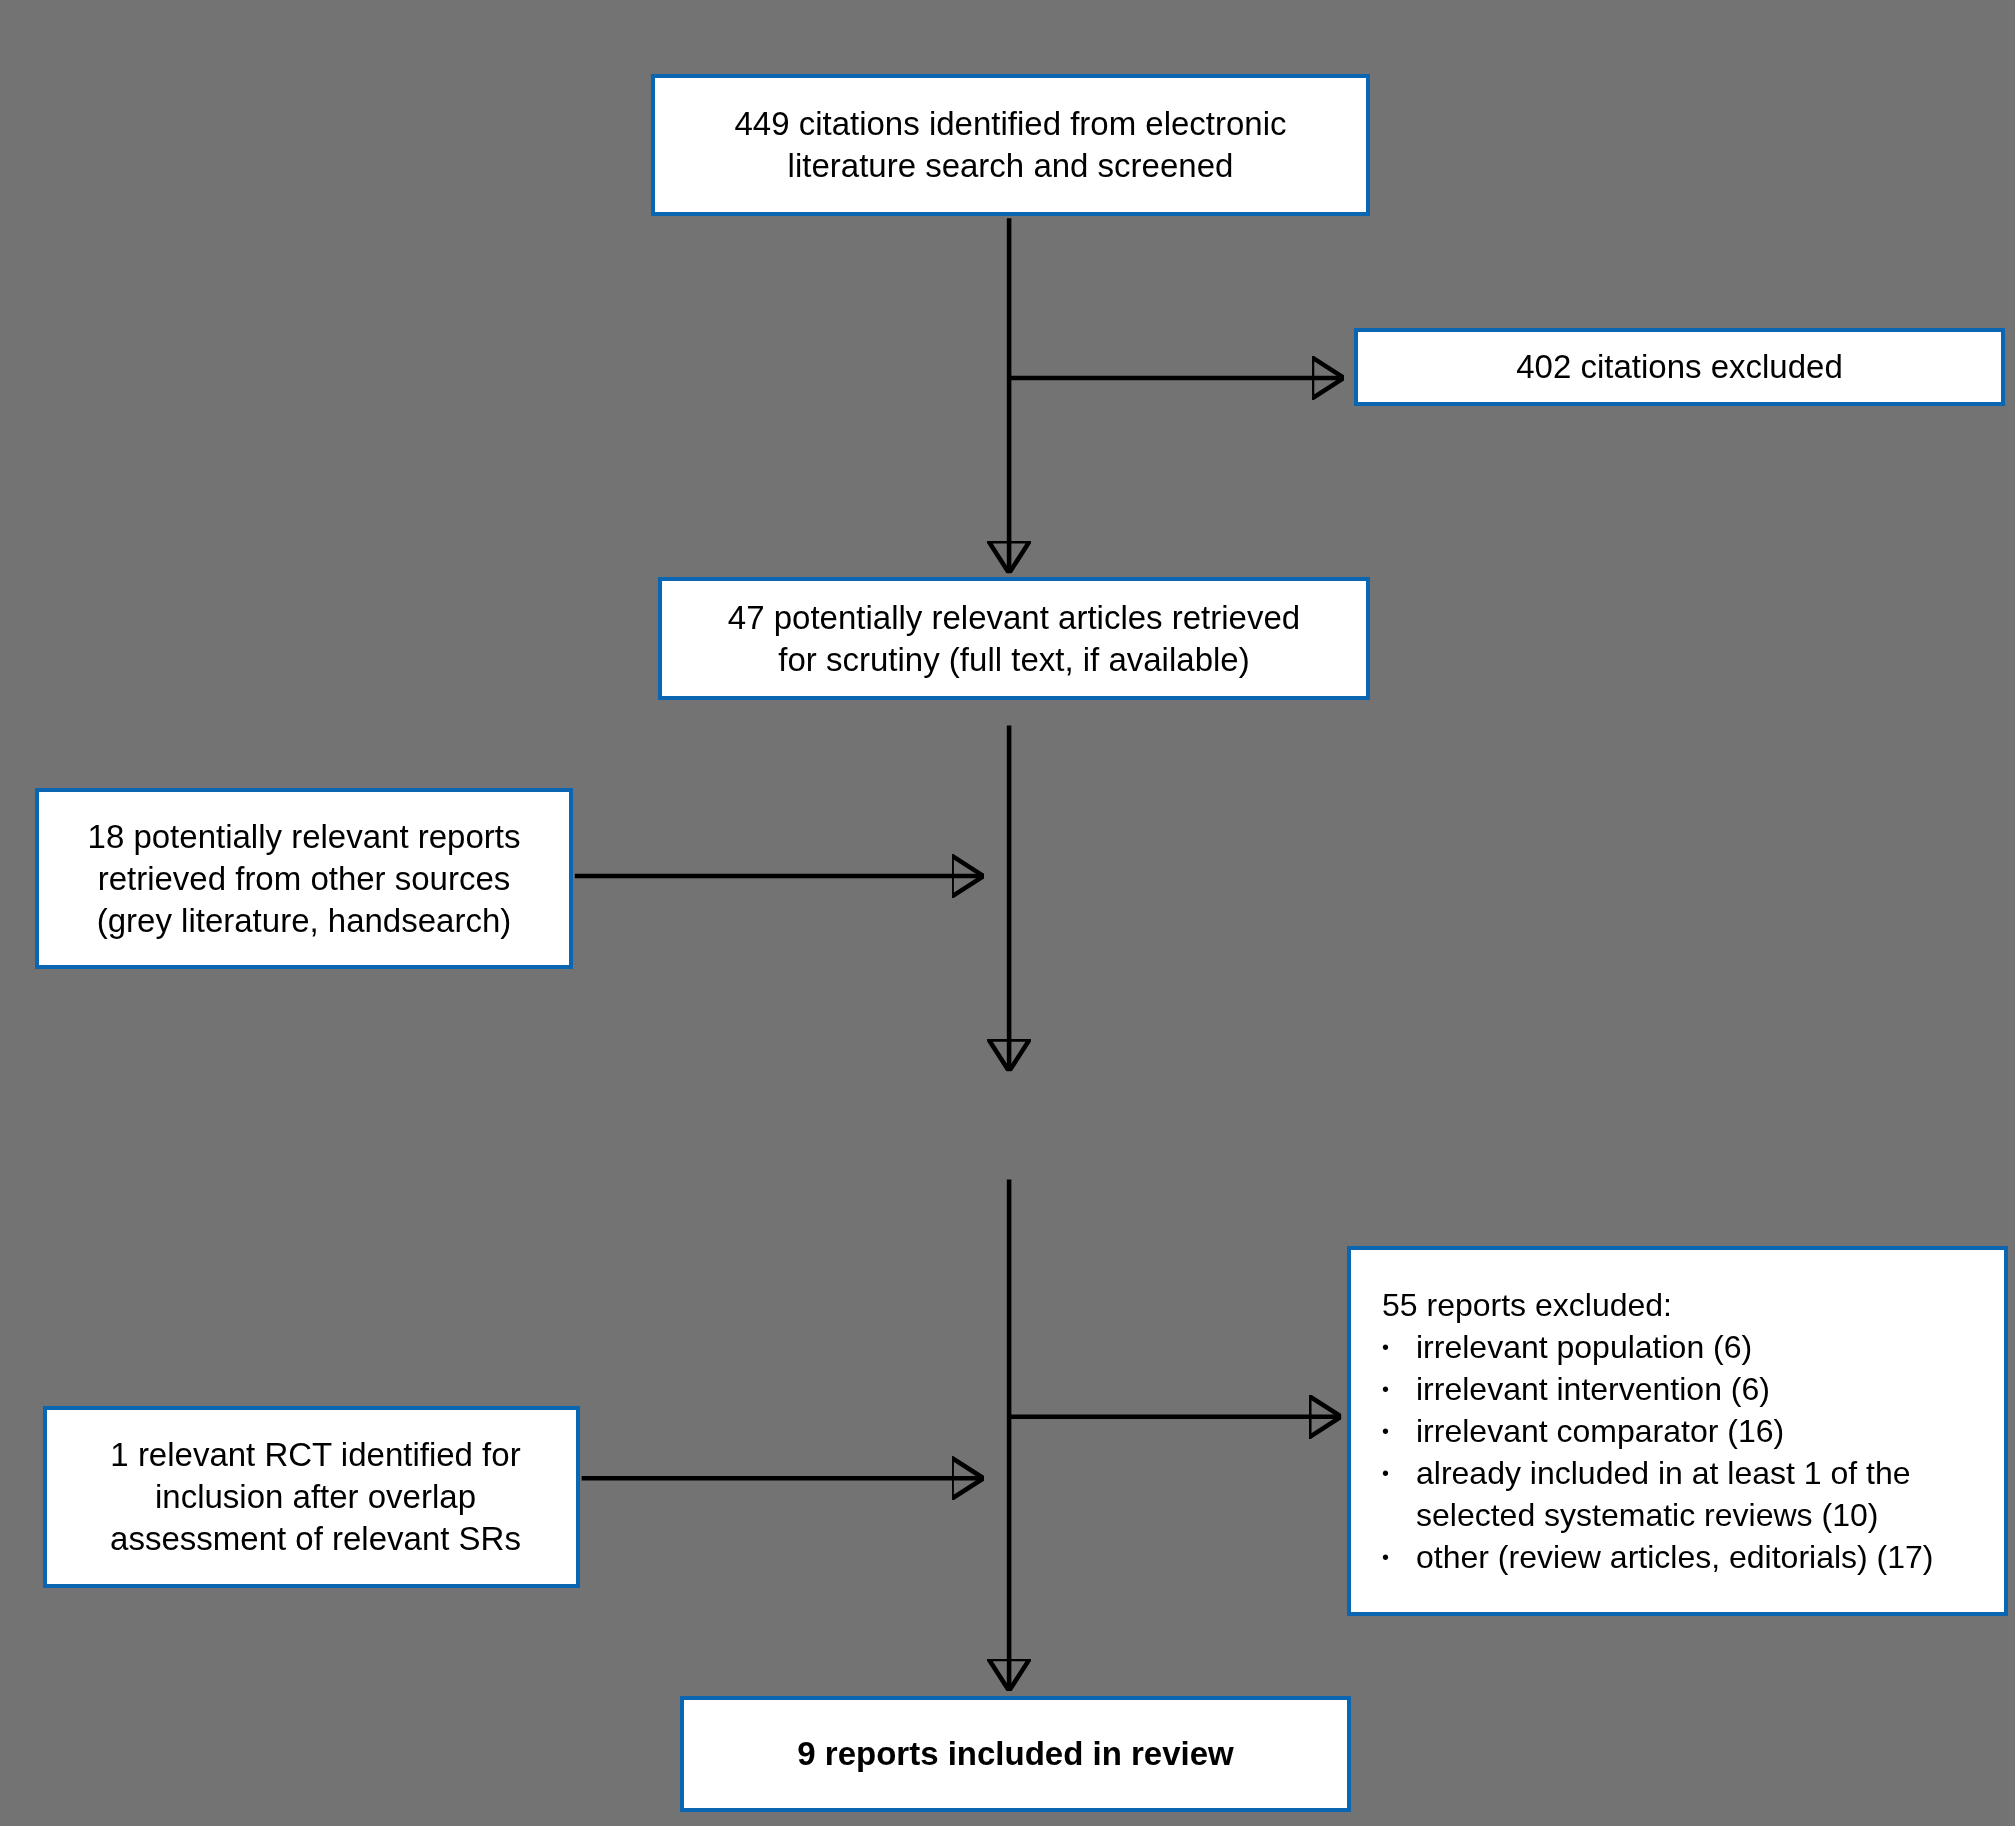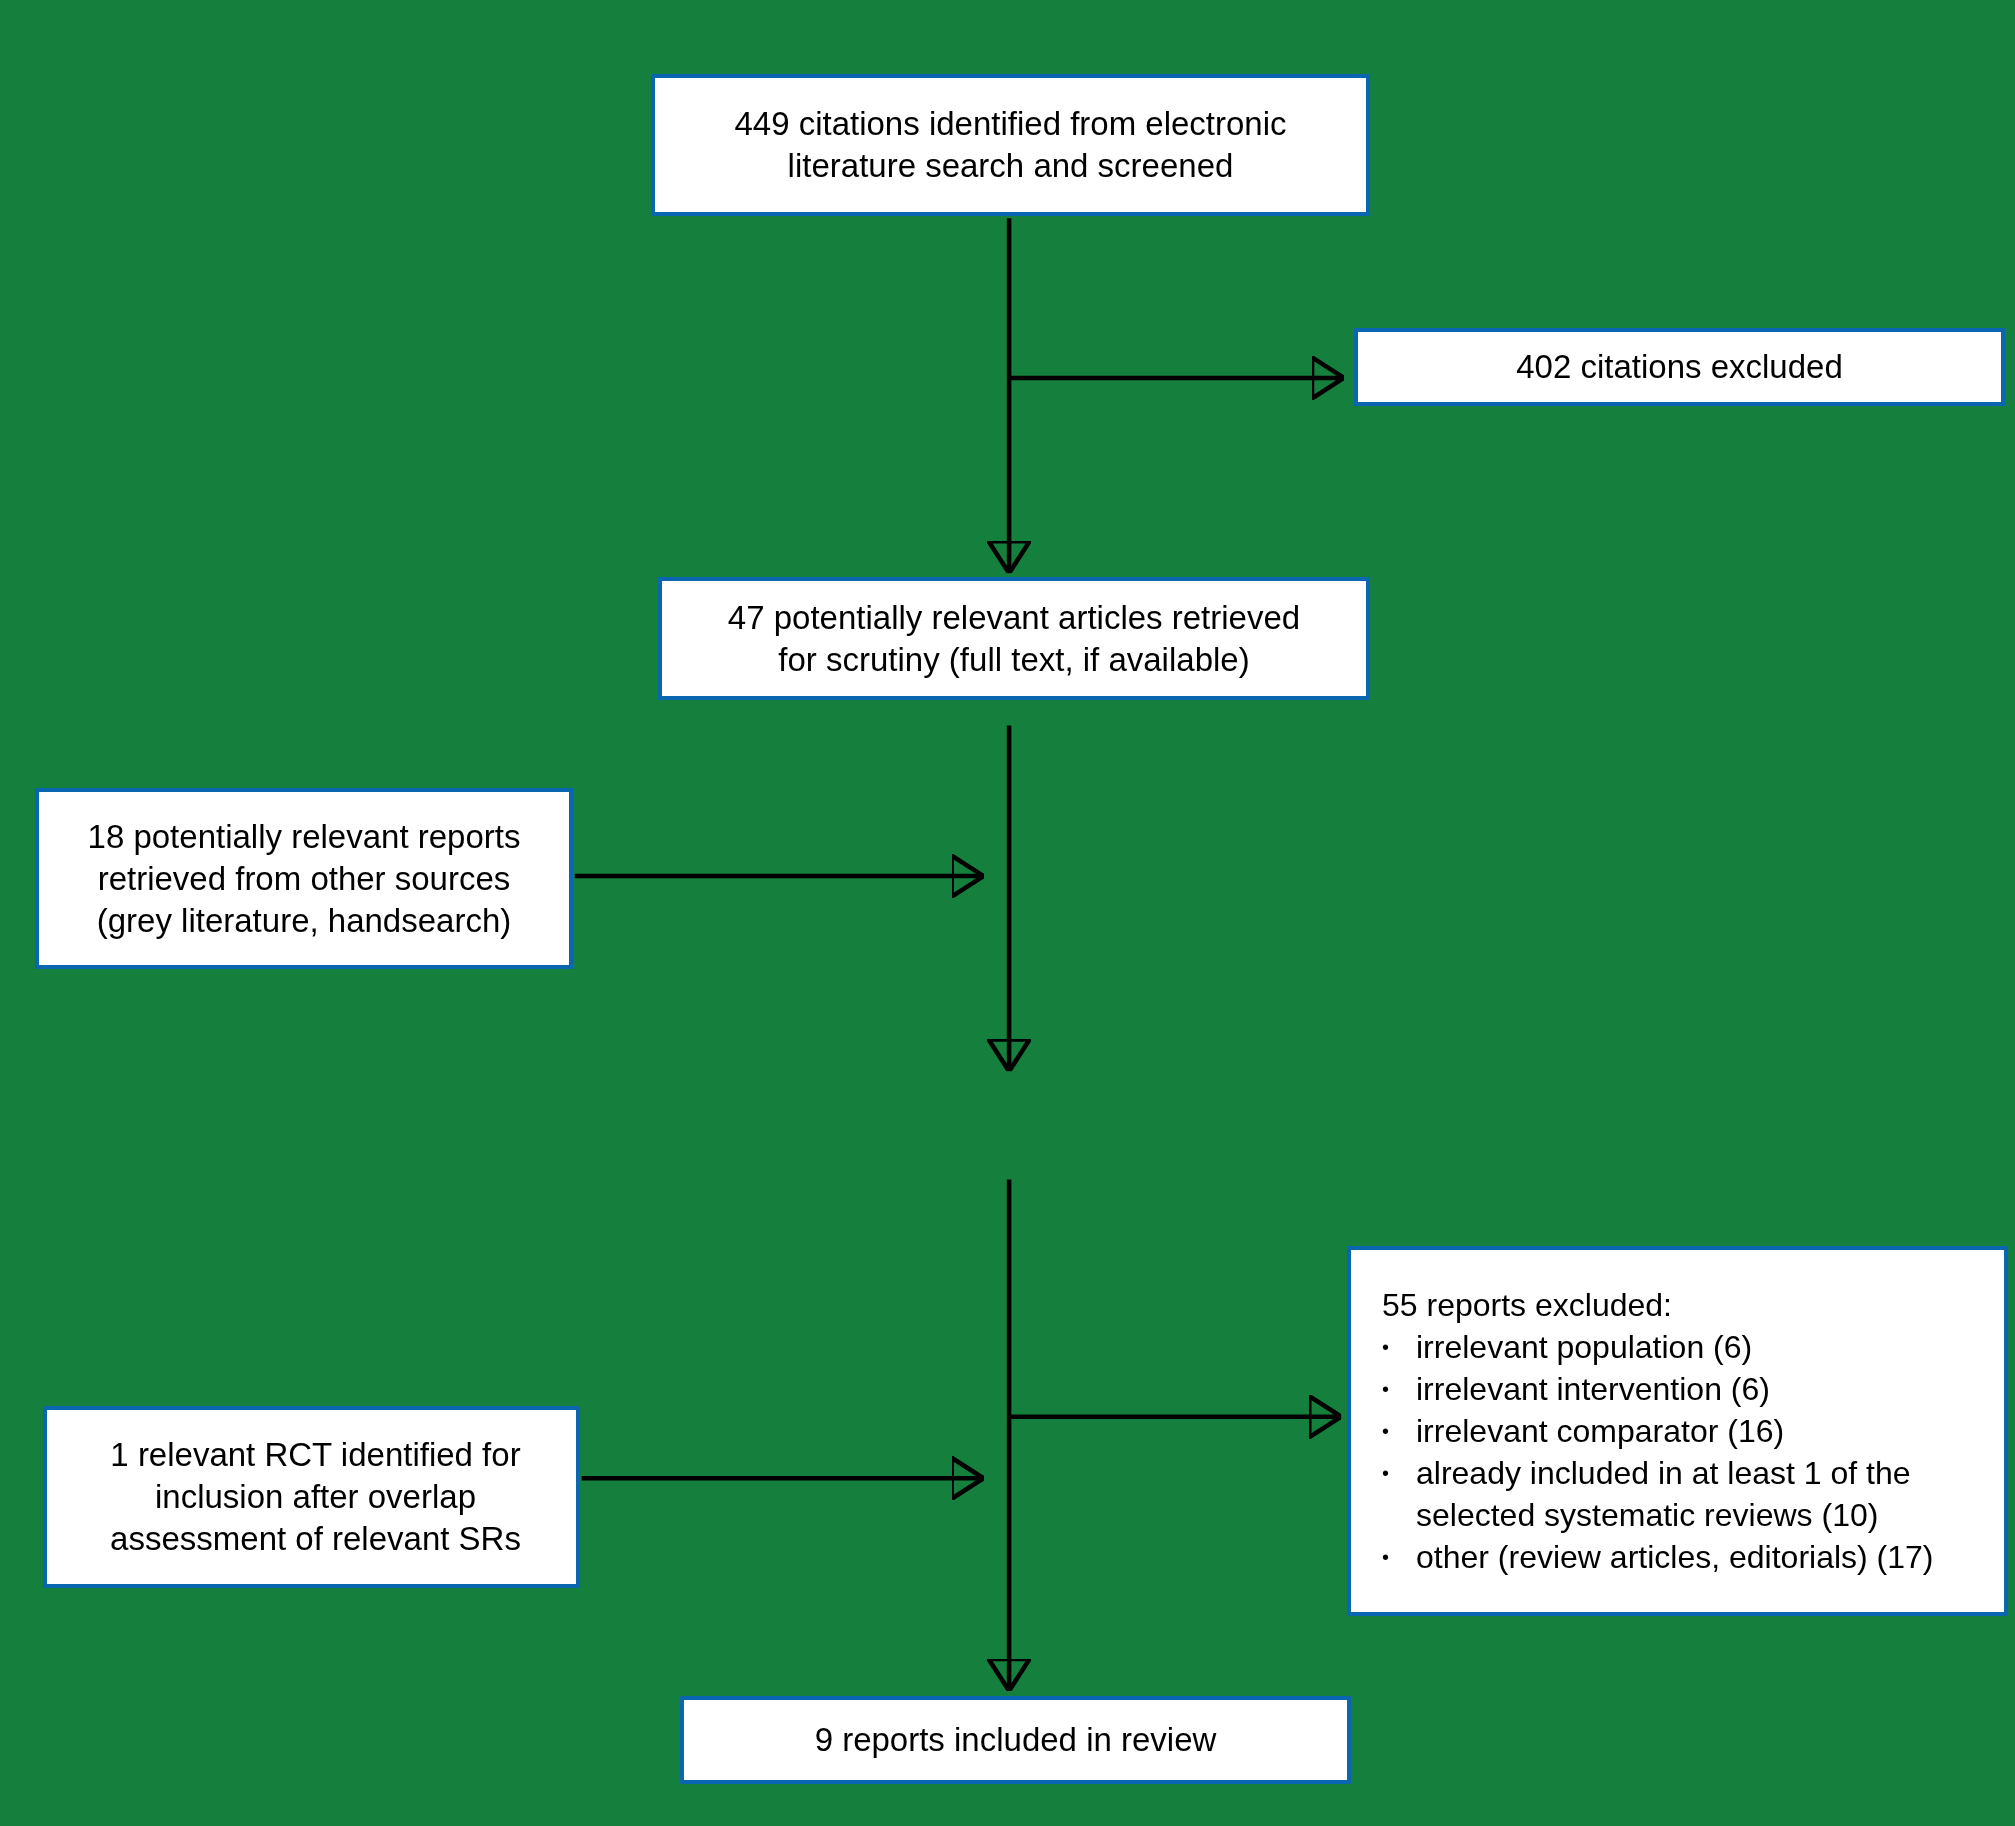--- a/index.html
+++ b/index.html
@@ -4,21 +4,21 @@
 <style>
   html, body {
     margin: 0;
     padding: 0;
     background: #ffffff;
   }
   #canvas {
     position: relative;
     width: 2015px;
     height: 1827px;
-    background: #15803d;
+    background: #737373;
     font-family: "Liberation Sans", sans-serif;
     color: #000000;
   }
   .box {
     position: absolute;
     box-sizing: border-box;
     border: 4.6px solid #0a66b0;
     background: #ffffff;
     display: flex;
     align-items: center;
@@ -33,21 +33,21 @@
   }
   
   #box-identified        { left: 651px; top: 74px;  width: 719px; height: 142px; }
   #box-excluded-citations{ left: 1354px; top: 328px;  width: 651px; height: 78px; }
   #box-retrieved         { left: 658px; top: 577px; width: 712px; height: 123px; }
   #box-other-sources     { left: 35px;   top: 788px; width: 538px; height: 181px; }
   #box-65                { left: 667px; top: 1076px; width: 678px; height: 102px; }
   #box-excluded-reports  { left: 1347px; top: 1246px; width: 661px; height: 370px;
                            justify-content: flex-start; }
   #box-rct               { left: 43px;   top: 1406px; width: 537px; height: 182px; padding-left: 8px; }
-  #box-included          { left: 680px; top: 1696px; width: 671px; height: 88px; }
+  #box-included          { left: 680px; top: 1696px; width: 671px; height: 116px; font-weight: bold; }
 
   
   .reasons {
     padding: 0 13.7px 0 31px;
     font-size: 32px;
     line-height: 42px;
     text-align: left;
     width: 100%;
     box-sizing: border-box;
   }

